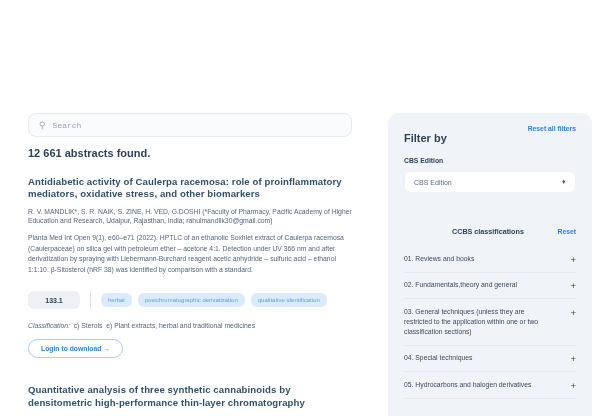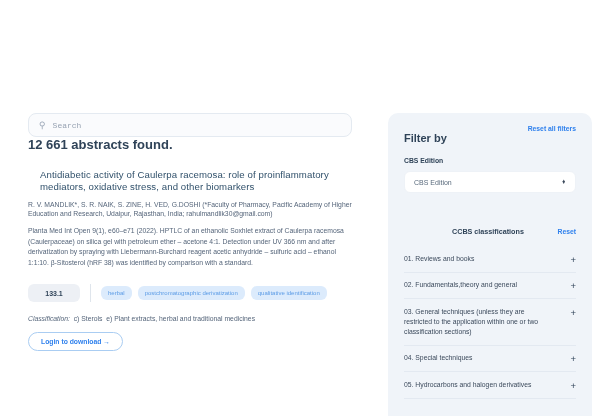--- a/index.html
+++ b/index.html
@@ -31,27 +31,27 @@
     color: #9aa6b6; font-size: 9px; line-height: 1;
     transform: scaleX(-1);
   }
   .search-bar input {
     border: none; outline: none; background: transparent;
     font-family: Liberation Mono, monospace;
     font-size: 8px; color: #55657a; width: 100%;
   }
   .search-bar input::placeholder { color: #98a3b3; }
   .count {
-    margin-top: 0;
-    font-size: 13px; font-weight: bold; color: #2f4358;
+    margin-top: 10px;
+    font-size: 11px; font-weight: bold; color: #2f4358;
   }
   .article-title {
     margin-top: 17px;
-    font-size: 9.6px; font-weight: normal; color: #31516b;
-    line-height: 1.3; letter-spacing: 0.1px; margin-left: 12px;
+    font-size: 9.6px; font-weight: bold; color: #31516b;
+    line-height: 1.3; letter-spacing: 0.1px;
   }
   .authors {
     margin-top: 6px;
     font-size: 6.8px; color: #55657a; line-height: 1.4;
   }
   .abstract {
     margin-top: 7px;
     font-size: 6.8px; color: #55657a; line-height: 1.55;
   }
   .badge-row {
@@ -172,20 +172,21 @@
           <span class="tag">postchromatographic derivatization</span>
           <span class="tag">qualitative identification</span>
         </div>
       </div>
 
       <div class="classification"><span class="cl-label">Classification:</span><span>  c) Sterols  e) Plant extracts, herbal and traditional medicines</span></div>
 
       <button class="download-btn">Login to download →</button>
     </div>
 
+    <div class="article-title second">Quantitative analysis of three synthetic cannabinoids by densitometric high-performance thin-layer chromatography</div>
   </div>
 
   <div class="sidebar">
     <div class="reset-all">Reset all filters</div>
 
     <div class="filter-title">Filter by</div>
 
     <div class="edition-label">CBS Edition</div>
 
     <div class="select">

